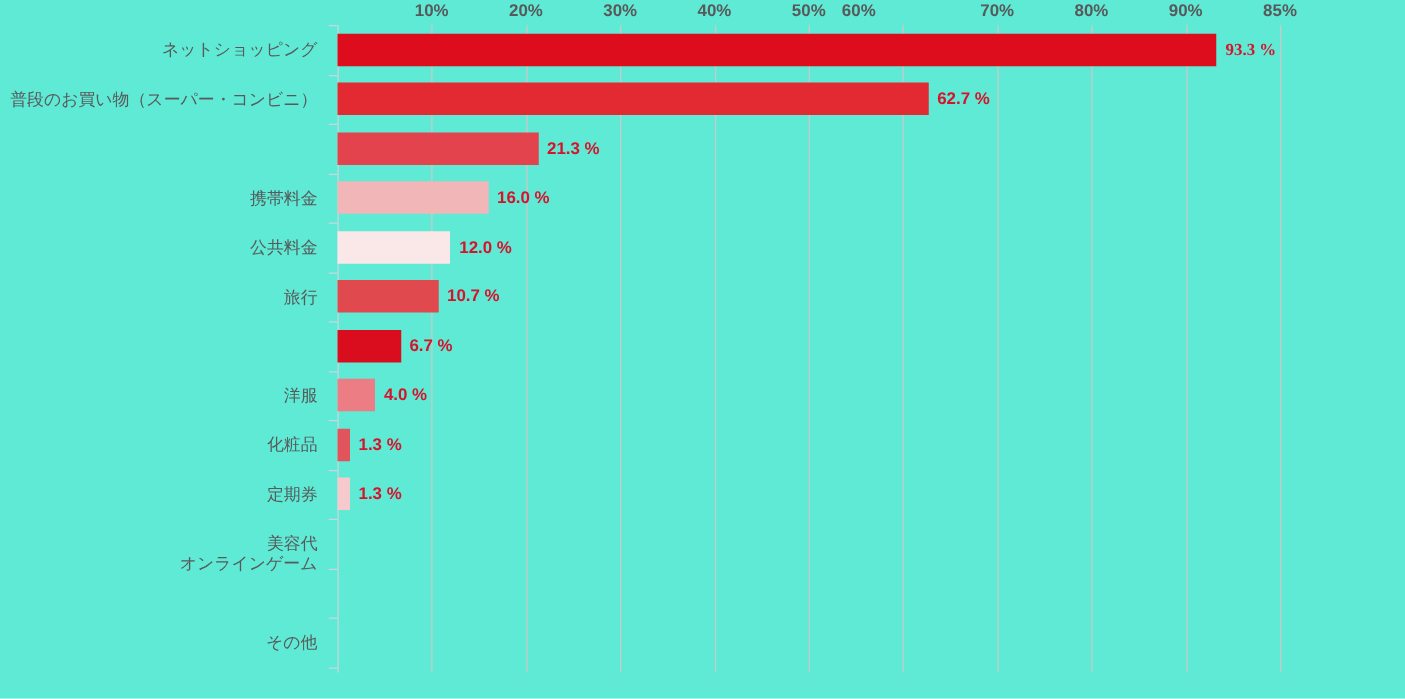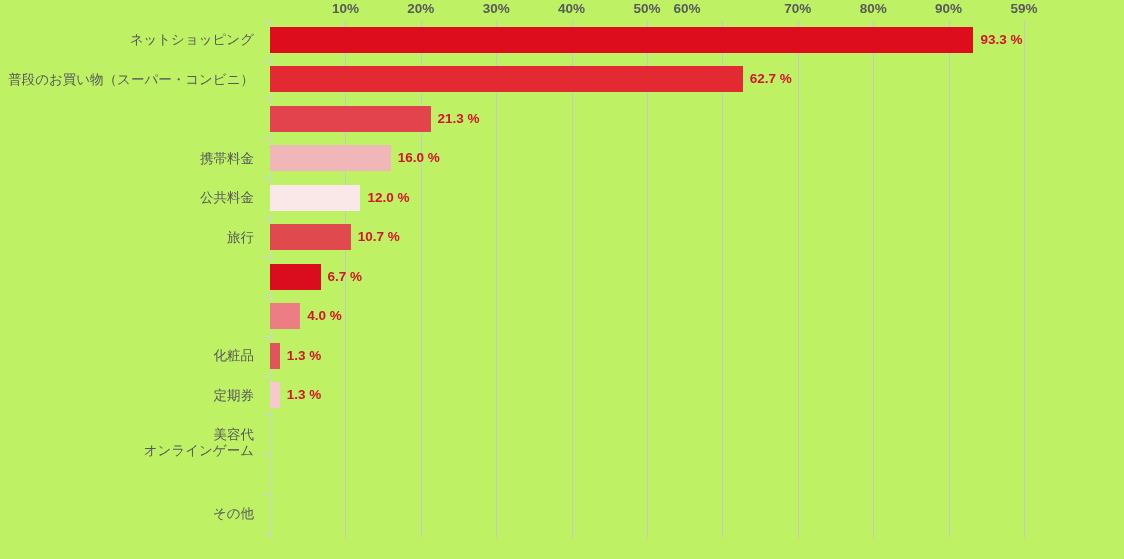--- a/index.html
+++ b/index.html
@@ -7,21 +7,21 @@
     padding: 0;
     background: #ffffff;
   }
   body {
     font-family: "Liberation Sans", "DejaVu Sans", sans-serif;
   }
   #chart-root {
     position: relative;
     width: 1124px;
     height: 559px;
-    background: #bef264;
+    background: #5eead4;
     overflow: hidden;
   }
 
   
   .plot-area {
     position: absolute;
     left: 270px;
     top: 20px;
     width: 754px;
     height: 518px;
@@ -128,21 +128,21 @@
   <div id="xlabels">
       <div class="xlabel" style="left: 345.4px;">10%</div>
       <div class="xlabel" style="left: 420.8px;">20%</div>
       <div class="xlabel" style="left: 496.2px;">30%</div>
       <div class="xlabel" style="left: 571.6px;">40%</div>
       <div class="xlabel" style="left: 647px;">50%</div>
       <div class="xlabel" style="left: 687px;">60%</div>
       <div class="xlabel" style="left: 797.8px;">70%</div>
       <div class="xlabel" style="left: 873.2px;">80%</div>
       <div class="xlabel" style="left: 948.6px;">90%</div>
-      <div class="xlabel" style="left: 1024px;">59%</div>
+      <div class="xlabel" style="left: 1024px;">85%</div>
     </div>
 
   <div class="axis-line"></div>
   <div id="ticks">
       <div class="axis-tick" style="top: 20px;"></div>
       <div class="axis-tick" style="top: 59.5px;"></div>
       <div class="axis-tick" style="top: 99px;"></div>
       <div class="axis-tick" style="top: 138.5px;"></div>
       <div class="axis-tick" style="top: 178px;"></div>
       <div class="axis-tick" style="top: 217.5px;"></div>
@@ -150,21 +150,21 @@
       <div class="axis-tick" style="top: 296.5px;"></div>
       <div class="axis-tick" style="top: 336px;"></div>
       <div class="axis-tick" style="top: 375.5px;"></div>
       <div class="axis-tick" style="top: 415px;"></div>
       <div class="axis-tick" style="top: 454.5px;"></div>
       <div class="axis-tick" style="top: 494px;"></div>
       <div class="axis-tick" style="top: 533.5px;"></div>
     </div>
 
   <div id="rows">
-      <div class="row" style="top: 20px;">
+      <div class="row" style="top: 20px; font-family: Liberation Serif, serif;">
         <div class="cat-label">ネットショッピング</div>
         <div class="bar" style="width: 703.482px; background: rgb(221, 13, 30);"></div>
         <div class="value-label" style="left: 973.482px; color: rgb(214, 19, 43);">93.3 %</div>
       </div>
       <div class="row" style="top: 59.5px;">
         <div class="cat-label">普段のお買い物（スーパー・コンビニ）</div>
         <div class="bar" style="width: 472.758px; background: rgb(227, 42, 51);"></div>
         <div class="value-label" style="left: 742.758px; color: rgb(214, 19, 43);">62.7 %</div>
       </div>
       <div class="row" style="top: 99px;">
@@ -184,20 +184,21 @@
       <div class="row" style="top: 217.5px;">
         <div class="cat-label">旅行</div>
         <div class="bar" style="width: 80.678px; background: rgb(224, 74, 79);"></div>
         <div class="value-label" style="left: 350.678px; color: rgb(214, 19, 43); text-align: center;">10.7 %</div>
       </div>
       <div class="row" style="top: 257px;">
         <div class="bar" style="width: 50.518px; background: rgb(217, 13, 30);"></div>
         <div class="value-label" style="left: 320.518px; color: rgb(214, 19, 43);">6.7 %</div>
       </div>
       <div class="row" style="top: 296.5px;">
+        <div class="cat-label">洋服</div>
         <div class="bar" style="width: 30.16px; background: rgb(236, 125, 132);"></div>
         <div class="value-label" style="left: 300.16px; color: rgb(214, 19, 43);">4.0 %</div>
       </div>
       <div class="row" style="top: 336px;">
         <div class="cat-label">化粧品</div>
         <div class="bar" style="width: 9.802px; background: rgb(226, 84, 92);"></div>
         <div class="value-label" style="left: 279.802px; color: rgb(214, 19, 43);">1.3 %</div>
       </div>
       <div class="row" style="top: 375.5px;">
         <div class="cat-label">定期券</div>

